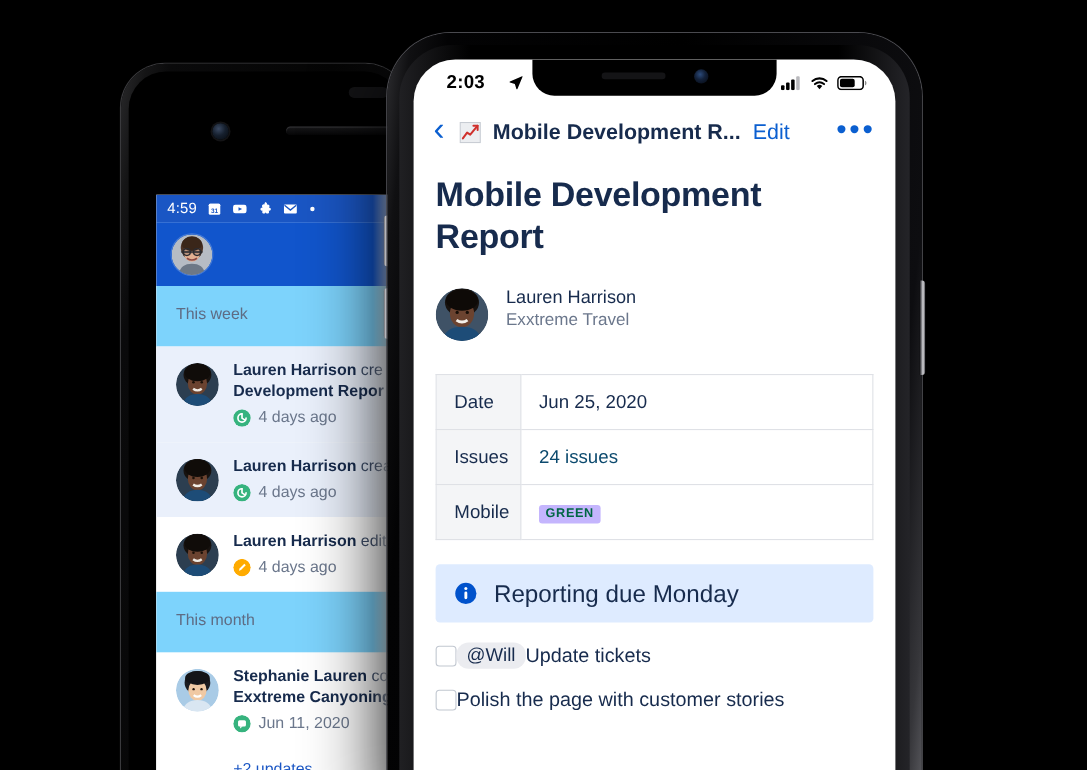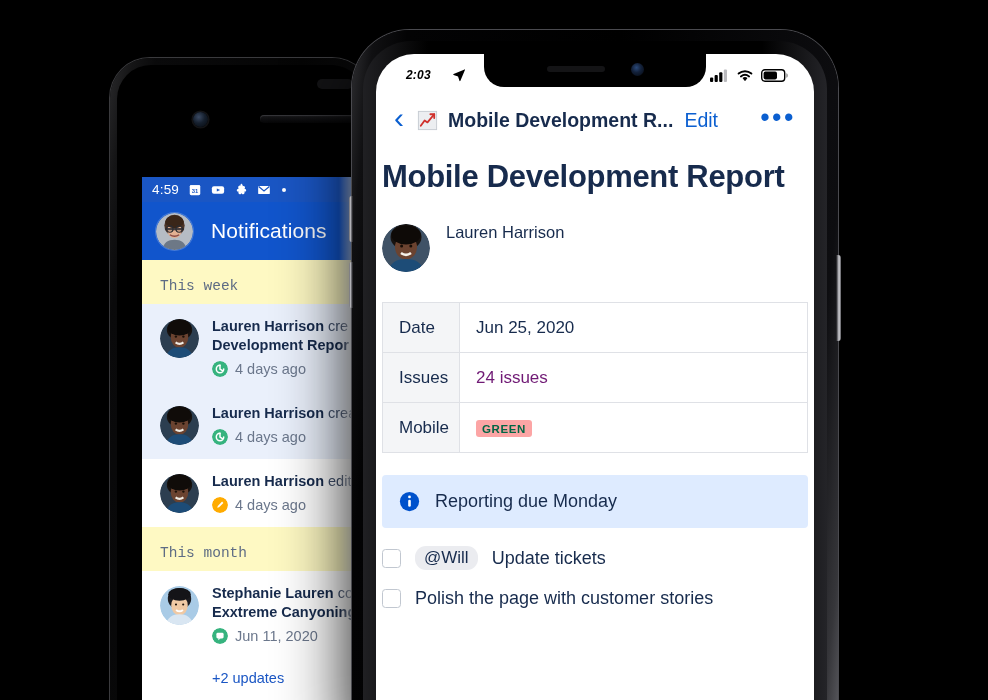--- a/index.html
+++ b/index.html
@@ -49,21 +49,21 @@
   .and-appbar{
     height:58px; background:#1155cc; display:flex; align-items:center; gap:18px; padding:0 14px;
   }
   .and-avatar{
     width:37px; height:37px; border-radius:50%; flex:none; overflow:hidden;
     box-shadow:0 0 0 1px rgba(255,255,255,.22);
   }
   .and-title{ color:#fff; font-size:21px; font-weight:500; letter-spacing:.1px; white-space:nowrap; }
 
   .and-body{ background:#fff; height:100%; }
-  .and-sect{ padding:18px 18px 10px 18px; font-size:14.5px; color:#5e6c84; background:#fef9c3;font-family:Liberation Mono, monospace; }
+  .and-sect{ padding:18px 18px 21px 18px; font-size:14.5px; color:#5e6c84; background:#7dd3fc; }
   .and-row{ display:flex; gap:13px; padding:13px 18px 14px 18px; }
   .and-row.hl{ background:#eaf0fb; }
   .and-row .av{ width:39px; height:39px; border-radius:50%; flex:none; overflow:hidden; margin-top:2px; }
   .and-row .txt{ flex:1; min-width:0; }
   .and-line{
     font-size:14.5px; line-height:19px; color:#172b4d; font-weight:700;
     white-space:nowrap; overflow:visible;
   }
   .and-line .reg{ font-weight:400; color:#42526e; }
   .and-meta{ display:flex; align-items:center; gap:7px; margin-top:6px; }
@@ -93,60 +93,60 @@
     display:flex; align-items:center; justify-content:center; gap:26px;
   }
   #notch .grille{ width:58px; height:6px; border-radius:3px; background:#141416; margin-top:-3px;}
   #notch .cam{ width:13px; height:13px; border-radius:50%; margin-top:-3px;
     background:radial-gradient(circle at 42% 36%,#2b4a7a 0%,#13213a 42%,#04070d 100%); }
 
   .ios-statusbar{
     height:42px; display:flex; align-items:center; justify-content:space-between;
     padding:0 26px 0 30px; position:relative; z-index:5;
   }
-  .ios-time{ font-size:12px; font-weight:600; color:#000; letter-spacing:.2px;
-    display:flex; align-items:center; gap:21px;font-style:italic; }
+  .ios-time{ font-size:17px; font-weight:600; color:#000; letter-spacing:.2px;
+    display:flex; align-items:center; gap:21px; }
   .ios-right{ display:flex; align-items:center; gap:7px; }
 
   .ios-nav{
     height:48px; display:flex; align-items:center; gap:0; padding:0 18px 0 16px;
   }
   .nav-back{ color:#0b5fd0; font-size:30px; line-height:1; font-weight:300; padding:0 12px 4px 2px; }
   .nav-emoji{ width:23px; height:23px; flex:none; margin-right:9px; }
   .nav-title{ font-size:19.5px; font-weight:700; color:#172b4d; white-space:nowrap;
      overflow:hidden; text-overflow:ellipsis; max-width:237px; }
   .nav-edit{ color:#0b5fd0; font-size:19.5px; margin-left:11px; white-space:nowrap; }
   .nav-more{ margin-left:auto; color:#0b5fd0; font-size:27px; letter-spacing:2.5px;
      line-height:.6; padding-bottom:6px; }
 
-  .ios-content{ padding:0 6px; }
+  .ios-content{ padding:0 20px; }
   .doc-title{ font-size:31px; line-height:38px; font-weight:700; color:#172b4d;
      letter-spacing:-.3px; margin-top:14px; }
   .byline{ display:flex; gap:16px; margin-top:26px; align-items:flex-start; }
   .byline .av{ width:48px; height:48px; border-radius:50%; overflow:hidden; flex:none; margin-top:2px;}
   .by-name{ font-size:16.5px; color:#172b4d; line-height:21px; }
   .by-sub{ font-size:15.5px; color:#6b778c; line-height:20px; }
 
   table.info{ width:100%; border-collapse:collapse; margin-top:30px;
      border:1px solid #dfe1e6; table-layout:fixed; }
   table.info td{ border:1px solid #dfe1e6; height:50px; padding:0 16px; vertical-align:middle; }
   table.info td.k{ width:77px; background:#f4f5f7; font-size:17px; color:#172b4d; }
   table.info td.v{ font-size:17px; color:#172b4d; background:#fff; }
-  .lnk{ color:#701a75; }
-  .lozenge{ display:inline-block; background:#fca5a5; color:#006644; font-size:11.5px;
+  .lnk{ color:#0c4a6e; }
+  .lozenge{ display:inline-block; background:#c4b5fd; color:#006644; font-size:11.5px;
      font-weight:700; letter-spacing:.6px; padding:2.5px 6px; border-radius:3px; }
 
   .panel-info{
     margin-top:22px; background:#deebff; border-radius:4px; height:53px;
     display:flex; align-items:center; gap:15px; padding:0 17px;
   }
   .panel-info .ic{ width:21px; height:21px; flex:none; }
-  .panel-info .tx{ font-size:18px; color:#172b4d; }
-
-  .task{ display:flex; align-items:center; gap:14px; margin-top:18px; }
+  .panel-info .tx{ font-size:22px; color:#172b4d; }
+
+  .task{ display:flex; align-items:center; margin-top:18px; }
   .task .cb{ width:19px; height:19px; border:1.6px solid #c1c7d0; border-radius:3.5px; flex:none; background:#fff;}
   .mention{ background:#ebecf0; color:#172b4d; font-size:17px; border-radius:11px; padding:2px 9px; }
   .task .tx{ font-size:18px; color:#172b4d; white-space:nowrap; }
 
   #right-btn{
     position:absolute; left:836px; top:255px; width:5px; height:86px;
     border-radius:0 3px 3px 0;
     background:linear-gradient(90deg,#0d0d0f,#8d8d93 40%,#d8d8dc 62%,#55555a 100%);
     z-index:9;
   }
@@ -215,21 +215,20 @@
                 <ellipse cx="20" cy="17.5" rx="8" ry="9.5" fill="#e3b092"></ellipse>
                 <ellipse cx="20" cy="9.5" rx="10" ry="7" fill="#3a2619"></ellipse>
                 <rect x="9.5" y="16.2" width="21" height="2.4" rx="1.2" fill="#2b2b30" opacity=".85"></rect>
                 <circle cx="15" cy="17.4" r="3.4" fill="none" stroke="#2b2b30" stroke-width="1.3"></circle>
                 <circle cx="25" cy="17.4" r="3.4" fill="none" stroke="#2b2b30" stroke-width="1.3"></circle>
                 <path d="M15 23.5q5 3.5 10 0" stroke="#8b4a45" stroke-width="1.6" fill="none"></path>
                 <path d="M7 40c1-8 6-11 13-11s12 3 13 11z" fill="#6d7886"></path>
               </g>
             </svg>
           </div>
-          <span class="and-title">Notifications</span>
         </div>
 
         <div class="and-body">
 
           <div class="and-sect">This week</div>
 
           <div class="and-row hl">
             <div class="av">
               <svg viewBox="0 0 40 40" width="39" height="39">
                 <defs>
@@ -428,20 +427,21 @@
                   <ellipse cx="24" cy="11" rx="14.5" ry="9.5" fill="#0e0a07"></ellipse>
                   <circle cx="19.6" cy="22" r="1.5" fill="#160d06"></circle>
                   <circle cx="28.8" cy="22" r="1.5" fill="#160d06"></circle>
                   <path d="M19 29q5 3.6 10 0" stroke="#f4f0e9" stroke-width="2.6" fill="none"></path>
                   <path d="M6 48c2-9.5 8.5-13 18-13s16 3.5 18 13z" fill="#1d4c77"></path>
                 </g>
               </svg>
             </div>
             <div>
               <div class="by-name">Lauren Harrison</div>
+              <div class="by-sub">Exxtreme Travel</div>
             </div>
           </div>
 
           <table class="info">
             <tbody>
                 <tr>
               <td class="k">Date</td>
               <td class="v">Jun 25, 2020</td>
             </tr>
             <tr>

